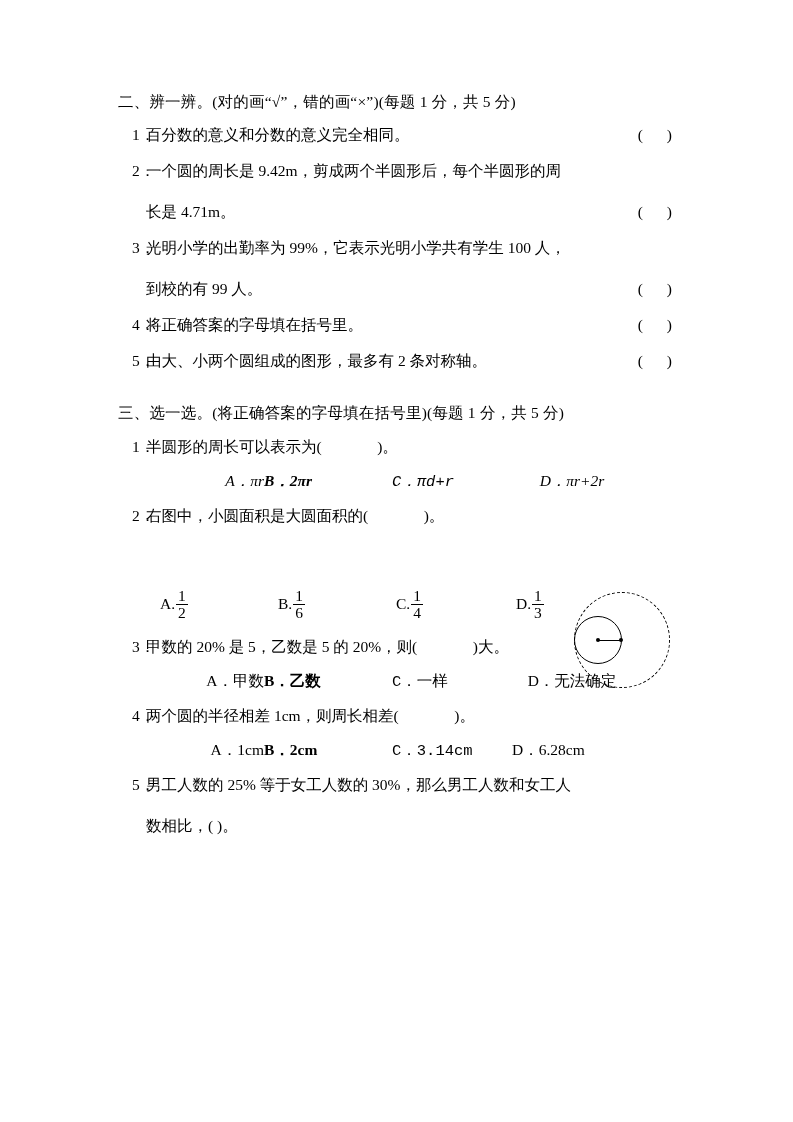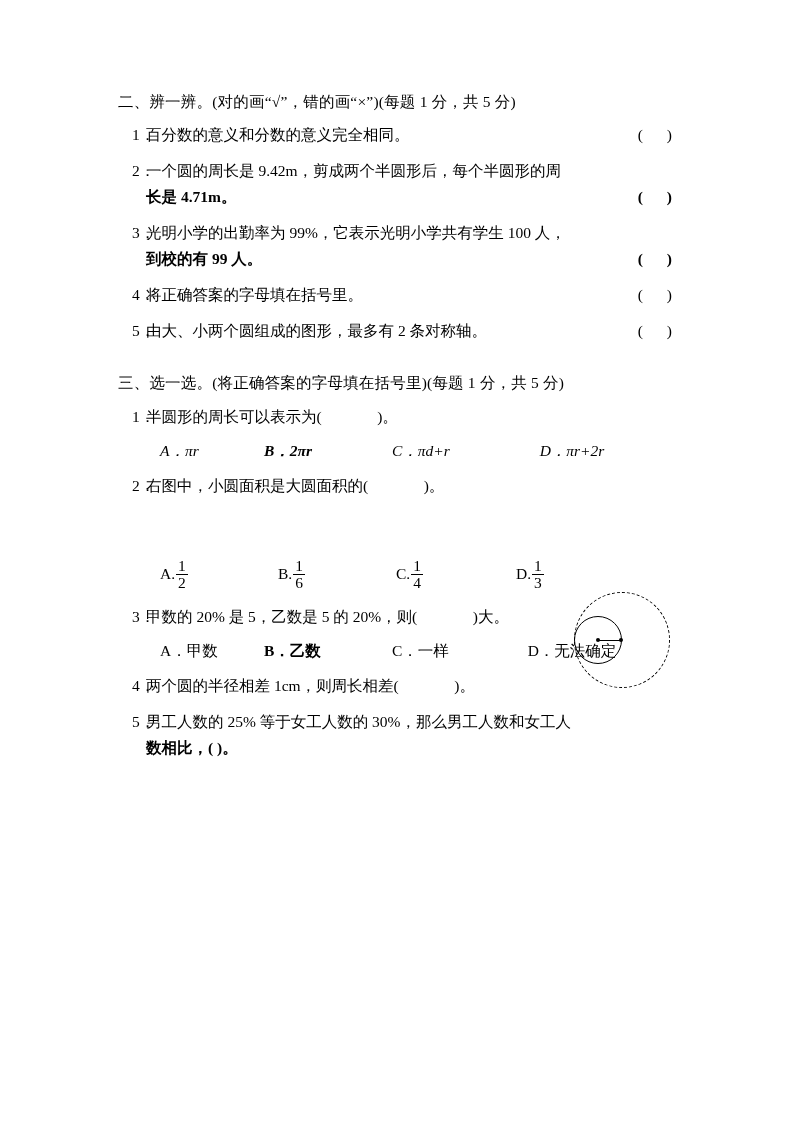--- a/index.html
+++ b/index.html
@@ -57,22 +57,21 @@
   }
   .q-body {
     flex: 1 1 auto;
     position: relative;
   }
   .q-line {
     display: block;
     position: relative;
   }
   .q-line + .q-line {
-    margin-top: 2px;
-    font-weight: bold;
+    margin-top: 17px;
   }
   .paren {
     position: absolute;
     right: 6px;
     top: 0;
     letter-spacing: 10px;
     white-space: nowrap;
   }
   .paren-inline {
     letter-spacing: 10px;
@@ -82,23 +81,23 @@
   .choices {
     display: flex;
     font-size: 15.5px;
     margin-top: 6px;
     margin-bottom: 12px;
     padding-left: 42px;
   }
   .choice {
     white-space: nowrap;
   }
-  .ch-w1 { width: 104px; }
+  .ch-w1 { width: 104px; text-align: right; }
   .ch-w2 { width: 128px; font-weight: bold; }
-  .ch-w3 { width: 120px; }
+  .ch-w3 { width: 120px; font-family: Liberation Mono, monospace; }
   .ch-w4 { width: 120px; text-align: center; }
   .ital {
     font-style: italic;
   }
 
   
   .frac-choices {
     display: flex;
     padding-left: 42px;
     font-size: 15.5px;
@@ -322,20 +321,26 @@
     </div>
 
     <div class="q">
       <div class="q-num">4．</div>
       <div class="q-body">
         <div class="q-line">
           <span>两个圆的半径相差 1cm，则周长相差(</span><span class="paren-inline">&nbsp;&nbsp;&nbsp;&nbsp;</span><span>)。</span>
         </div>
       </div>
     </div>
+    <div class="choices">
+      <div class="choice ch-w1">A．1cm</div>
+      <div class="choice ch-w2">B．2cm</div>
+      <div class="choice ch-w3">C．3.14cm</div>
+      <div class="choice">D．6.28cm</div>
+    </div>
 
     <div class="q">
       <div class="q-num">5．</div>
       <div class="q-body">
         <div class="q-line">
           <span>男工人数的 25% 等于女工人数的 30%，那么男工人数和女工人</span>
         </div>
         <div class="q-line">
           <span>数相比，(        )。</span>
         </div>

